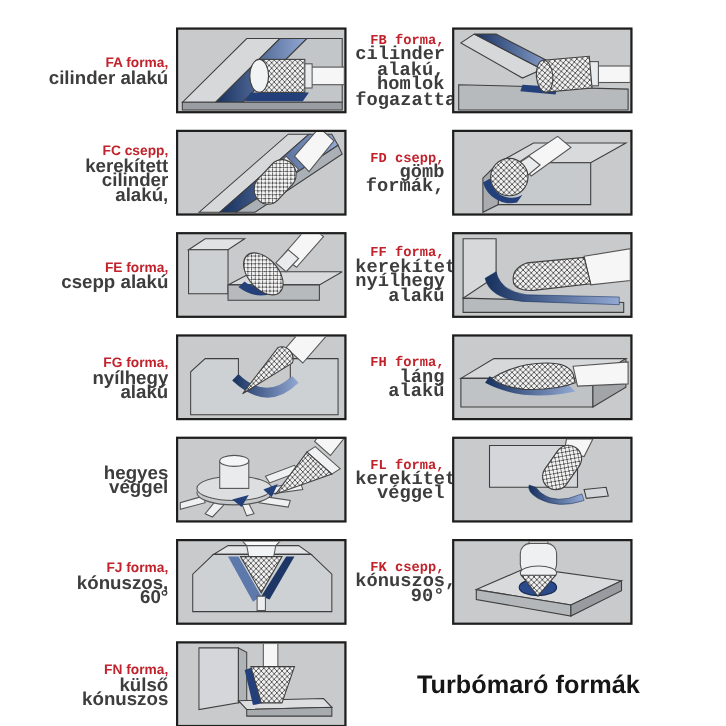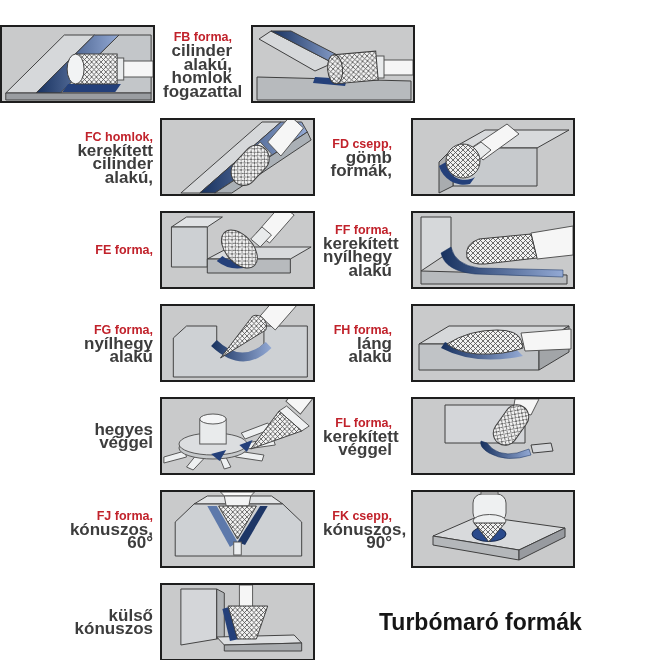--- a/index.html
+++ b/index.html
@@ -3,21 +3,21 @@
 <meta charset="utf-8">
 <style>
   html,body{margin:0;padding:0;background:#ffffff;}
   body{width:660px;height:660px;overflow:hidden;font-family:"Liberation Sans",sans-serif;}
   .page{position:relative;width:660px;height:660px;box-sizing:border-box;padding-top:25px;overflow:hidden;}
   .row{display:flex;margin-bottom:15px;}
   .cell{display:flex;align-items:center;height:78px;}
   .lbl{box-sizing:border-box;text-align:right;font-weight:bold;}
   .cell.left .lbl{width:160px;padding-right:7px;}
   .cell.right{margin-left:8px;}
-  .cell.right .lbl{width:88px;padding-right:19px;}
+  .cell.right .lbl{width:88px;padding-right:7px;font-family:Liberation Mono, monospace;}
   .lbl .code{color:#c1222b;font-size:12.5px;line-height:14px;}
   .lbl .desc{color:#3d3d3d;font-size:17px;line-height:13.5px;white-space:pre-line;}
   .box{box-sizing:border-box;border:2px solid #1e1e1e;background:#c9cacb;flex:none;overflow:hidden;}
   .cell.left .box{width:155px;height:78px;}
   .cell.right .box{width:164px;height:78px;}
   svg.ill{display:block;width:100%;height:100%;}
   .title-wrap{flex:1;display:flex;align-items:center;height:78px;margin-left:8px;padding-left:56px;text-align:right;}
   .title{font-size:23px;font-weight:bold;color:#161616;}
 </style>
 </head>
@@ -33,20 +33,24 @@
       <stop offset="0" stop-color="#17315f"></stop>
         <stop offset="1" stop-color="#93a9d4"></stop>
     </linearGradient>
   </defs>
 </svg>
 
 <div class="page">
 
   <div class="row">
     <div class="cell left">
+      <div class="lbl">
+        <div class="code">FA forma,</div>
+        <div class="desc">cilinder alakú</div>
+      </div>
       <div class="box">
         <svg class="ill" viewBox="0 0 160 74" preserveAspectRatio="none">
           <polygon points="4,66 66,8 98,8 36,66" fill="#d6d8da" stroke="#3f3f3f"></polygon>
           <polygon points="98,8 124,8 62,66 36,66" fill="url(#blug)" stroke="#3f3f3f"></polygon>
           <polygon points="124,8 158,8 158,66 62,66" fill="#c3c6c9" stroke="#3f3f3f"></polygon>
           <polygon points="4,66 158,66 158,73 4,73" fill="#9a9da1" stroke="#3f3f3f"></polygon>
           <polygon points="70,57 126,57 120,65 64,65" fill="#24407a"></polygon>
           <rect x="126" y="34" width="34" height="16" fill="#f6f6f6" stroke="#555"></rect>
           <rect x="120" y="31" width="9" height="22" fill="#e9ebec" stroke="#555"></rect>
           <rect x="78" y="27" width="44" height="30" fill="url(#hatch)" stroke="#3f3f3f"></rect>
@@ -75,21 +79,21 @@
             <ellipse cx="82" cy="40.5" rx="7.5" ry="14.5" fill="url(#hatch)" stroke="#3f3f3f"></ellipse>
           </g>
         </svg>
       </div>
     </div>
   </div>
 
   <div class="row">
     <div class="cell left">
       <div class="lbl">
-        <div class="code">FC homlok,</div>
+        <div class="code">FC csepp,</div>
         <div class="desc">kerekített
 cilinder
 alakú,</div>
       </div>
       <div class="box">
         <svg class="ill" viewBox="0 0 160 74" preserveAspectRatio="none">
           <polygon points="20,73 106,2 126,2 40,73" fill="#d6d8da" stroke="#3f3f3f"></polygon>
           <polygon points="126,2 148,2 154,12 56,73 40,73" fill="url(#blug)" stroke="#3f3f3f"></polygon>
           <polygon points="154,12 158,20 74,73 56,73" fill="#aab0b6" stroke="#3f3f3f"></polygon>
           <polygon points="112,22 136,-4 150,8 126,36" fill="#f6f6f6" stroke="#555"></polygon>
@@ -114,20 +118,21 @@
           <circle cx="50" cy="41" r="17" fill="url(#hatch)" stroke="#3f3f3f"></circle>
         </svg>
       </div>
     </div>
   </div>
 
   <div class="row">
     <div class="cell left">
       <div class="lbl">
         <div class="code">FE forma,</div>
+        <div class="desc">csepp alakú</div>
       </div>
       <div class="box">
         <svg class="ill" viewBox="0 0 160 74" preserveAspectRatio="none">
           <polygon points="10,14 26,4 64,4 48,14" fill="#e0e2e4" stroke="#3f3f3f"></polygon>
           <polygon points="10,14 48,14 48,54 10,54" fill="#cdd0d3" stroke="#3f3f3f"></polygon>
           <polygon points="48,46 72,34 158,34 136,46" fill="#d8dadc" stroke="#3f3f3f"></polygon>
           <polygon points="48,46 136,46 136,60 48,60" fill="#b7babd" stroke="#3f3f3f"></polygon>
           <path d="M58,48 Q74,60 94,53 L90,45 Q74,51 64,43 Z" fill="#24407a"></path>
           <polygon points="100,20 126,-8 140,2 114,30" fill="#f6f6f6" stroke="#555"></polygon>
           <polygon points="94,26 106,14 116,22 104,34" fill="#e9ebec" stroke="#555"></polygon>
@@ -269,20 +274,21 @@
           <ellipse cx="76.5" cy="29" rx="16.5" ry="6.5" fill="#eef0f1" stroke="#555"></ellipse>
           <polygon points="61,31 92,31 76,50" fill="url(#hatch)" stroke="#3f3f3f"></polygon>
         </svg>
       </div>
     </div>
   </div>
 
   <div class="row">
     <div class="cell left">
       <div class="lbl">
+        <div class="code">FN forma,</div>
         <div class="desc">külső
 kónuszos</div>
       </div>
       <div class="box">
         <svg class="ill" viewBox="0 0 160 74" preserveAspectRatio="none">
           <polygon points="20,4 58,4 58,54 20,60" fill="#d4d6d9" stroke="#3f3f3f"></polygon>
           <polygon points="58,4 66,8 66,52 58,54" fill="#b0b3b6" stroke="#3f3f3f"></polygon>
           <polygon points="58,52 140,50 148,58 66,60" fill="#dcdee0" stroke="#3f3f3f"></polygon>
           <polygon points="66,60 148,58 148,66 66,66" fill="#a8abae" stroke="#3f3f3f"></polygon>
           <rect x="82" y="0" width="14" height="24" fill="#f6f6f6" stroke="#555"></rect>

